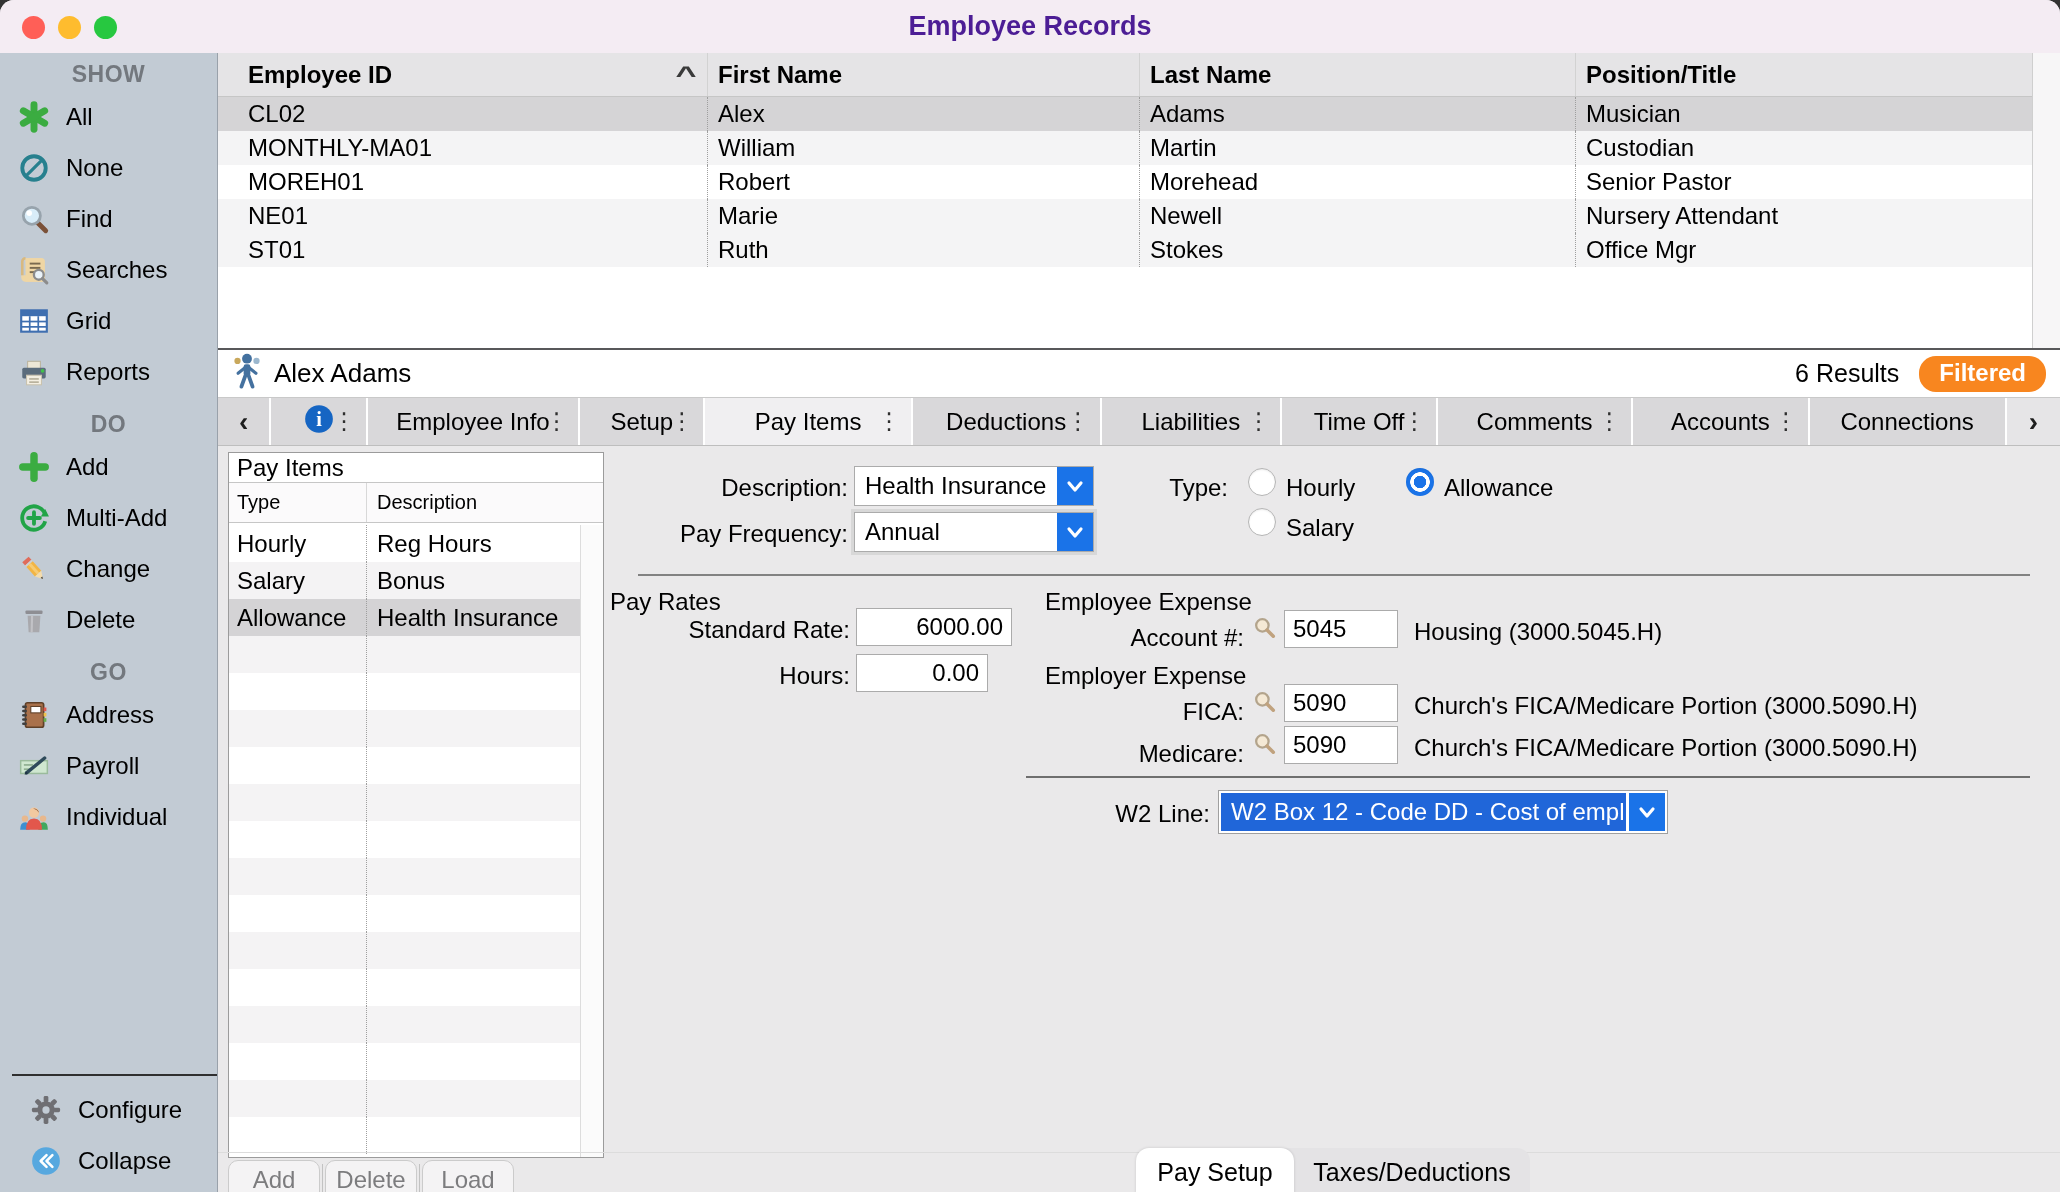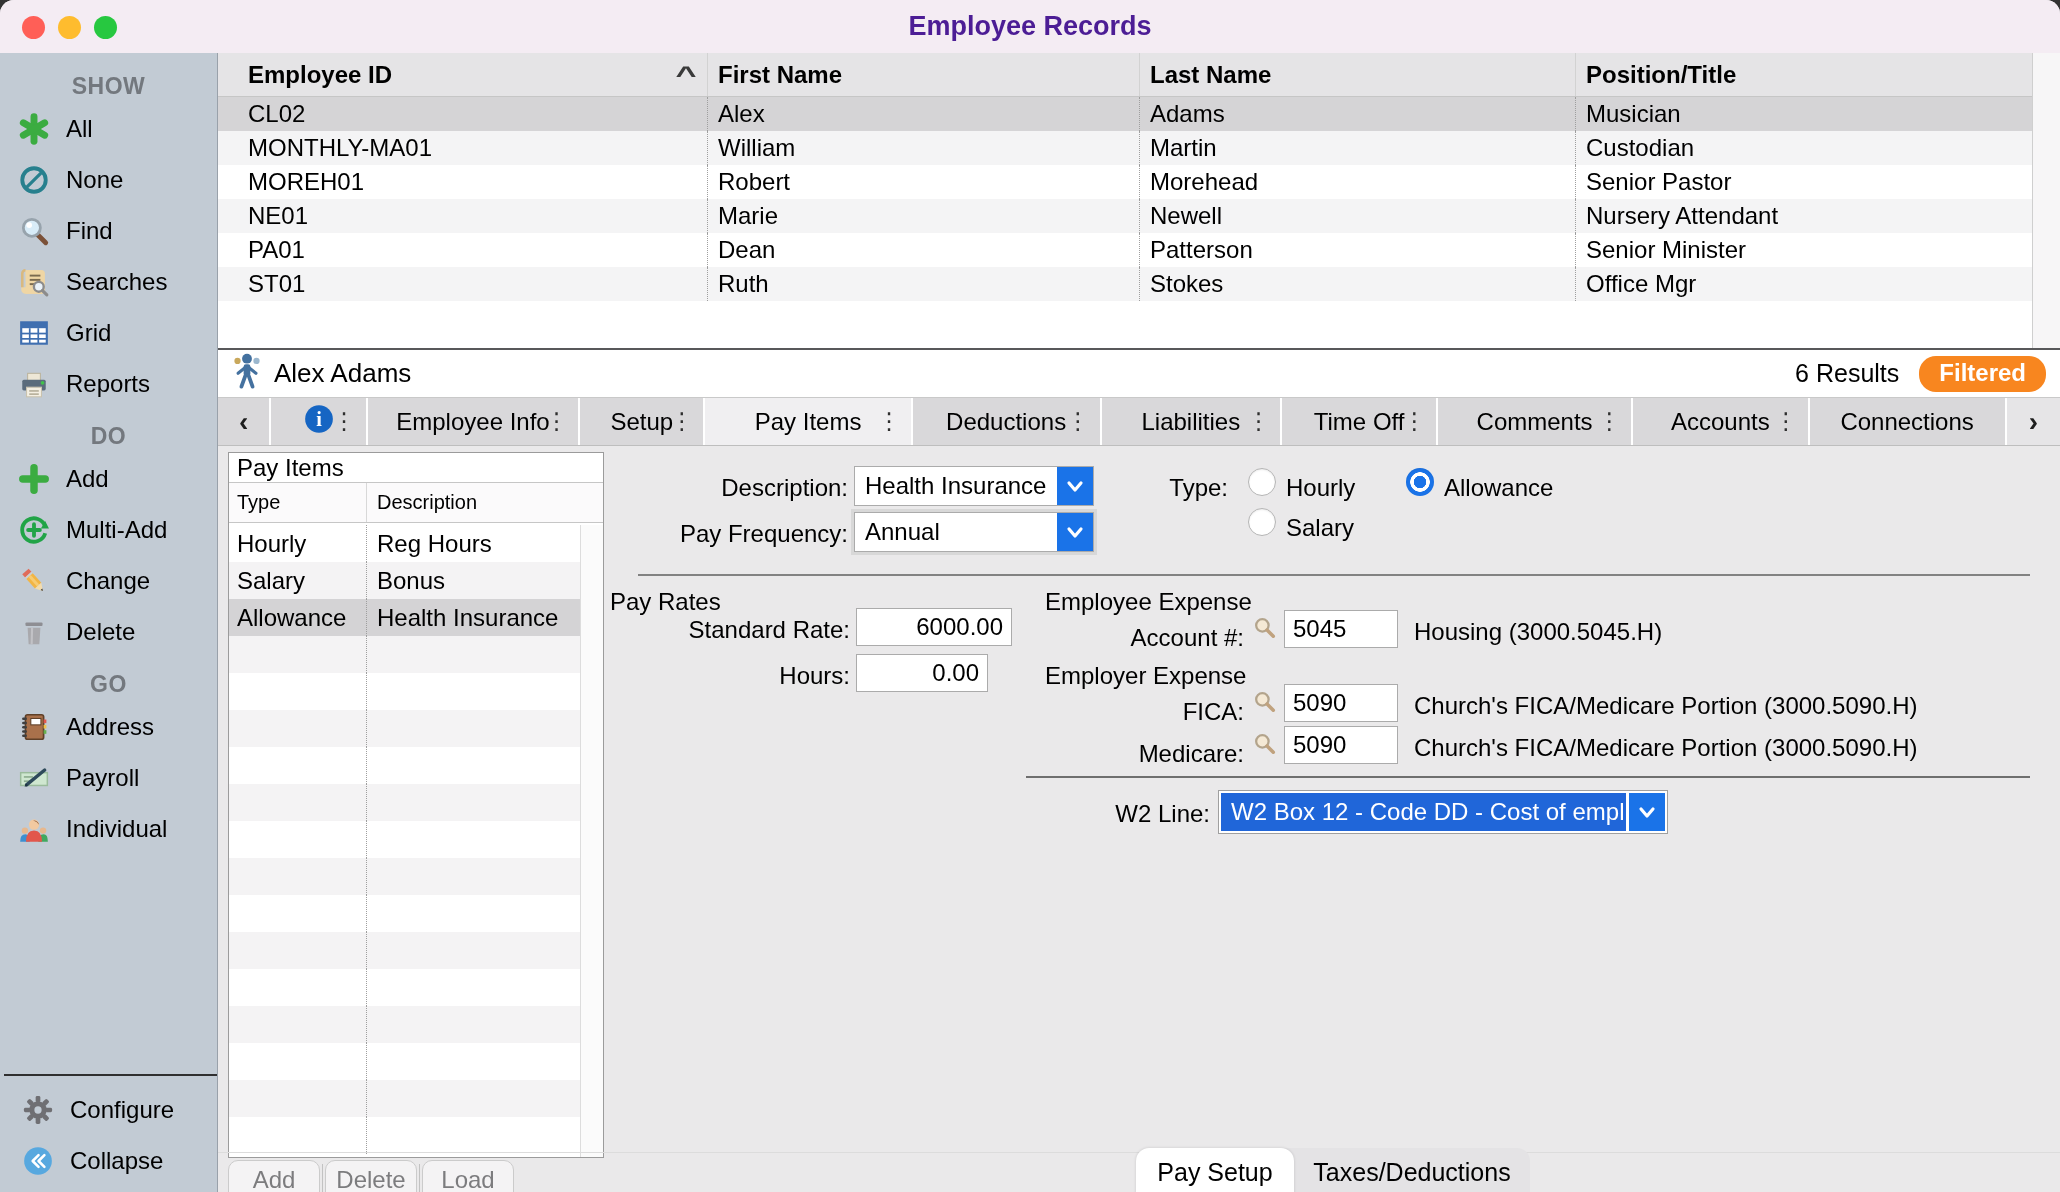--- a/index.html
+++ b/index.html
@@ -13,28 +13,28 @@
               display:flex; align-items:center; justify-content:center; }
   .title { font-weight:bold; font-size:27px; color:#4c1d95; }
   .lights { position:absolute; left:22px; top:16px; display:flex; gap:13px; }
   .light { width:23px; height:23px; border-radius:50%; }
   .light.red{background:#FF5F57;} .light.yellow{background:#FEBC2E;} .light.green{background:#27C840;}
 
   .app { flex:1; display:flex; min-height:0; }
 
   
   .sidebar { width:218px; flex:0 0 218px; background:#C2CBD4; border-right:1px solid #99A1AA;
-             position:relative; padding-top:16px; }
+             position:relative; padding-top:4px; }
   .sec-label { text-align:center; font-weight:bold; color:#73787E; font-size:23px;
                letter-spacing:.5px; height:34px; line-height:34px; }
   .sec-label.mid { margin-top:10px; }
   .side-item { height:51px; display:flex; align-items:center; padding-left:16px; cursor:default; }
   .side-icon { width:36px; height:32px; display:flex; align-items:center; justify-content:center; flex:0 0 36px; }
   .side-item span.s-label { margin-left:14px; font-size:24px; }
-  .side-footer { position:absolute; left:4px; right:0; bottom:0; border-top:2px solid #2F2F2F;
+  .side-footer { position:absolute; left:12px; right:0; bottom:0; border-top:2px solid #2F2F2F;
                  padding:8px 0 6px 0; background:#C2CBD4; }
 
   
   .main { flex:1; display:flex; flex-direction:column; min-width:0; }
 
   
   .emp-table { height:297px; flex:0 0 297px; background:#fff; position:relative;
                border-bottom:2px solid #58585A; }
   .emp-gutter { position:absolute; right:0; top:0; bottom:0; width:28px; background:#F7F6F7;
                 border-left:1px solid #CFCFCF; }
@@ -397,26 +397,20 @@
             <div class="c col2">Robert</div>
             <div class="c col3">Morehead</div>
             <div class="c col4">Senior Pastor</div>
         </div>
         <div class="emp-row stripe">
           <div class="c col1">NE01</div>
             <div class="c col2">Marie</div>
             <div class="c col3">Newell</div>
             <div class="c col4">Nursery Attendant</div>
         </div>
-        <div class="emp-row">
-          <div class="c col1">PA01</div>
-            <div class="c col2">Dean</div>
-            <div class="c col3">Patterson</div>
-            <div class="c col4">Senior Minister</div>
-        </div>
         <div class="emp-row stripe">
           <div class="c col1">ST01</div>
             <div class="c col2">Ruth</div>
             <div class="c col3">Stokes</div>
             <div class="c col4">Office Mgr</div>
         </div>
       </div>
 
       <div class="record-bar">
         <span>

